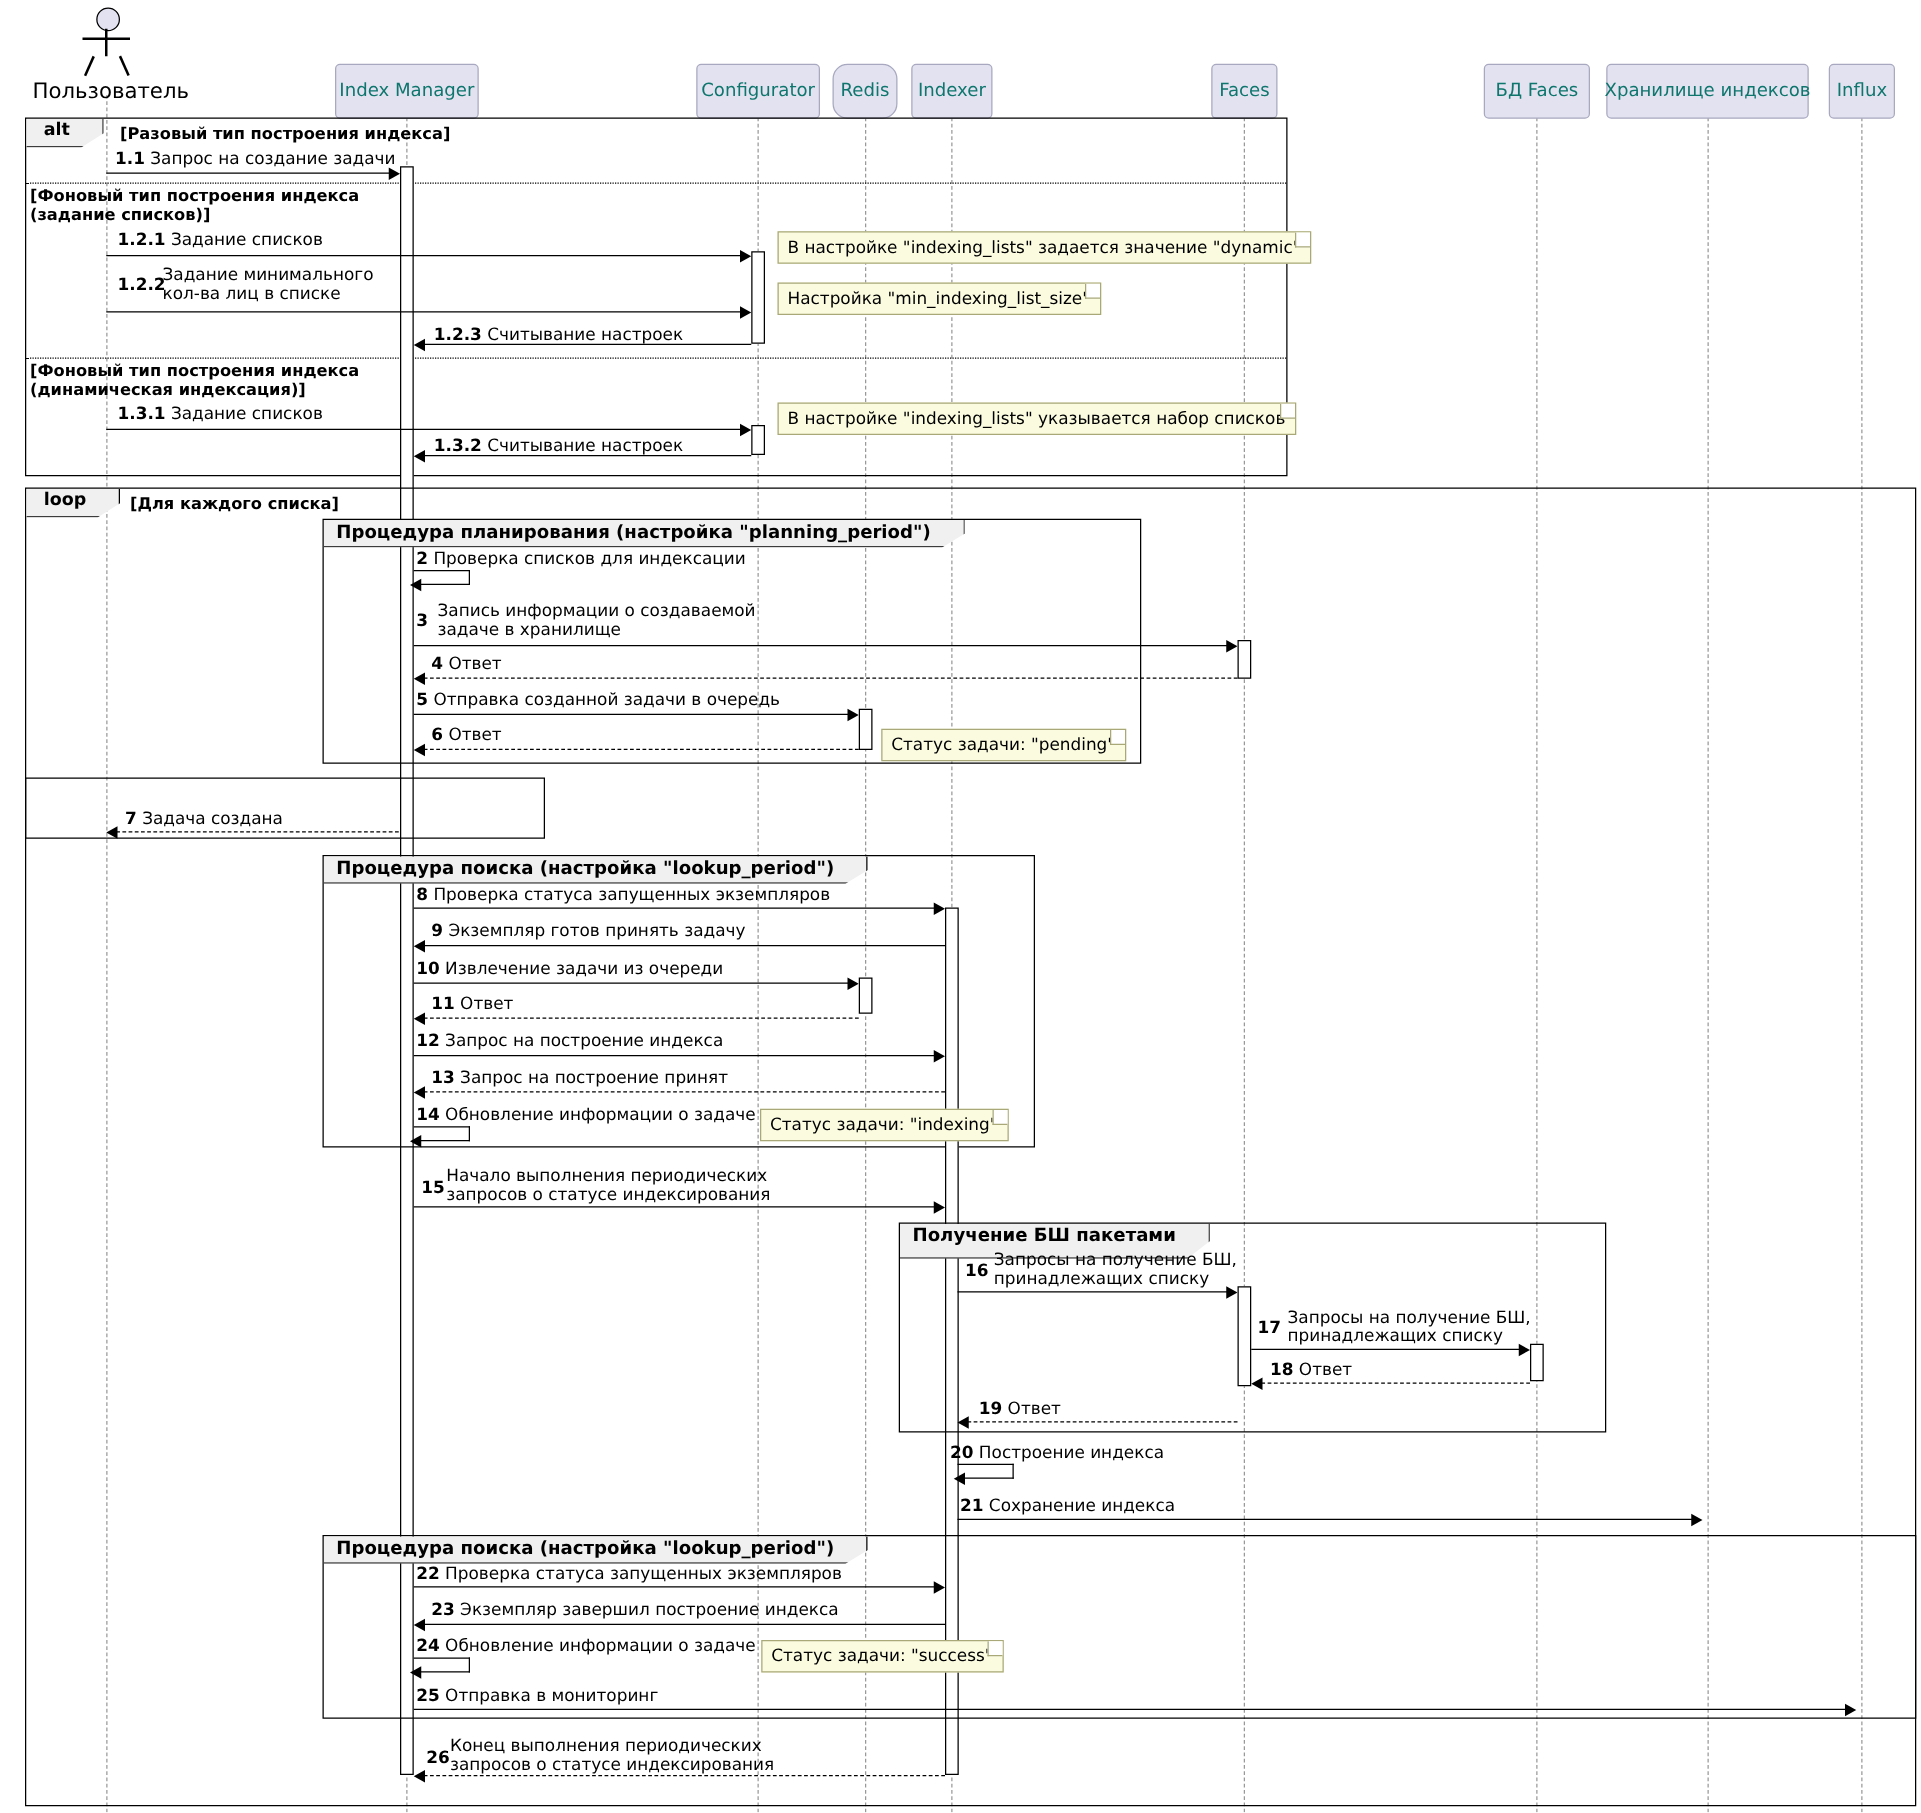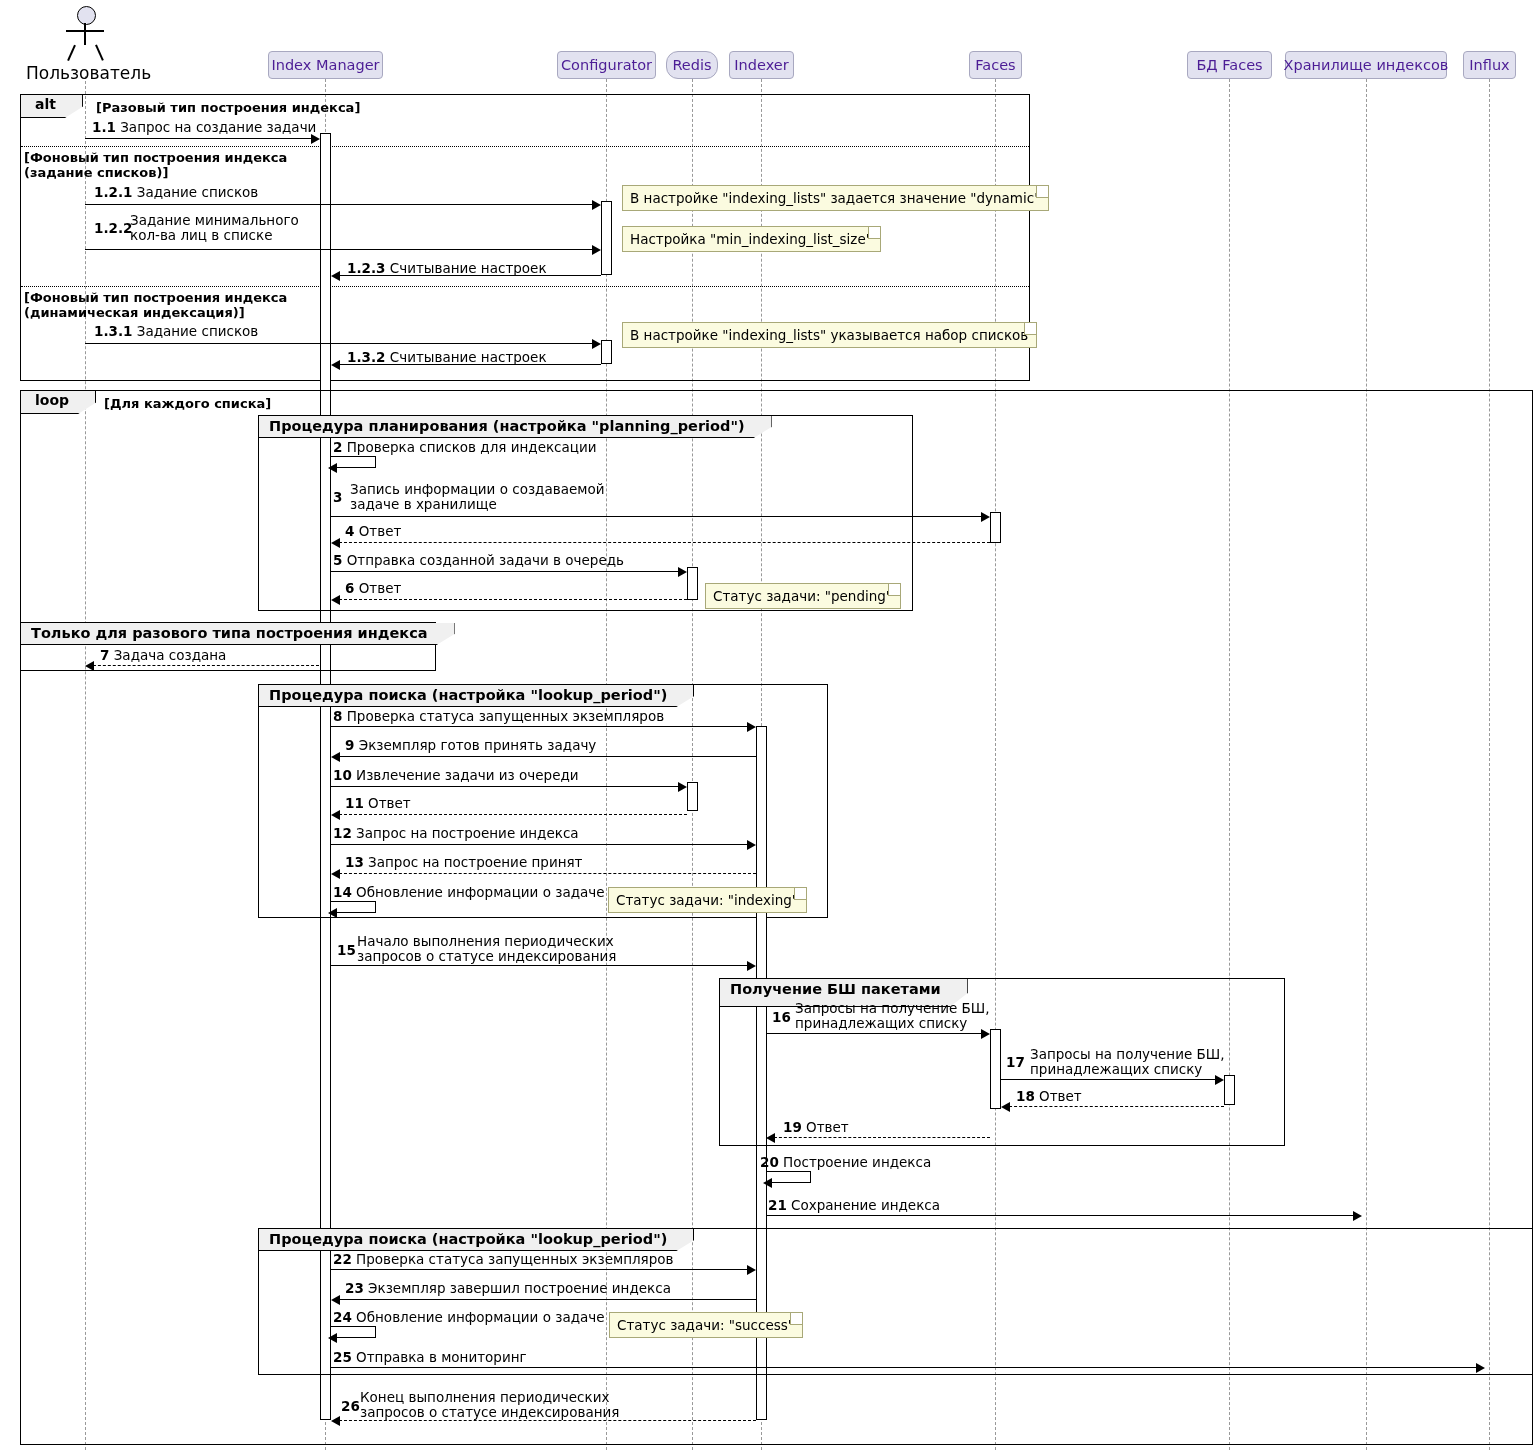--- a/index.html
+++ b/index.html
@@ -2,22 +2,22 @@
 <html><head>
 <meta charset="utf-8">
 <style>
   html,body{margin:0;padding:0;background:#ffffff;}
   body{font-family:"DejaVu Sans","Liberation Sans",sans-serif;}
   #canvas{position:relative;width:1537px;height:1450px;background:#fff;overflow:hidden;}
 
   
   .plife{position:absolute;border-left:1px dashed #999;width:0;}
   .pbox{position:absolute;background:#e2e2f0;border:1px solid #a8a8c0;border-radius:4px;
-        font-size:14.5px;color:#4c1d95;display:flex;align-items:center;justify-content:center;
-        height:28px;white-space:nowrap;padding:0 9px;box-sizing:border-box;}
+        font-size:14.5px;color:#0f766e;display:flex;align-items:center;justify-content:center;
+        height:44px;white-space:nowrap;padding:0 9px;box-sizing:border-box;}
   .actor-head{position:absolute;width:17px;height:17px;border:1.4px solid #000;border-radius:50%;
         background:#e2e2f0;}
   .actor-line{position:absolute;background:#000;}
   .actor-label{position:absolute;font-size:17px;white-space:nowrap;}
 
   
   .act{position:absolute;background:#fff;border:1px solid #000;width:11px;box-sizing:border-box;}
 
   
   .arrow-line{position:absolute;height:0;border-top:1.2px solid #000;}
@@ -196,21 +196,20 @@
     <span>Ответ</span>
   </div>
   <div class="arrow-line dashed" style="left:334px;top:599px;width:353px;"></div>
   <div class="ahead l" style="left:331px;top:594.5px;"></div>
   <div class="note" style="left:705px;top:583px;">
     <span>Статус задачи: "pending"</span>
     <span class="fold"></span>
   </div>
 
   <div class="frag thin" style="left:20px;top:622px;width:416px;height:49px;"></div>
-  <div class="titlebar" style="left:21px;top:623px;height:22px;">Только для разового типа построения индекса</div>
   <div class="msg" style="left:100px;top:648px;">
     <span class="num">7</span> 
     <span>Задача создана</span>
   </div>
   <div class="arrow-line dashed" style="left:88px;top:665px;width:231px;"></div>
   <div class="ahead l" style="left:85px;top:660.5px;"></div>
 
   <div class="frag thin" style="left:258px;top:684px;width:570px;height:234px;"></div>
   <div class="titlebar" style="left:259px;top:685px;height:22px;">Процедура поиска (настройка "lookup_period")</div>
 

